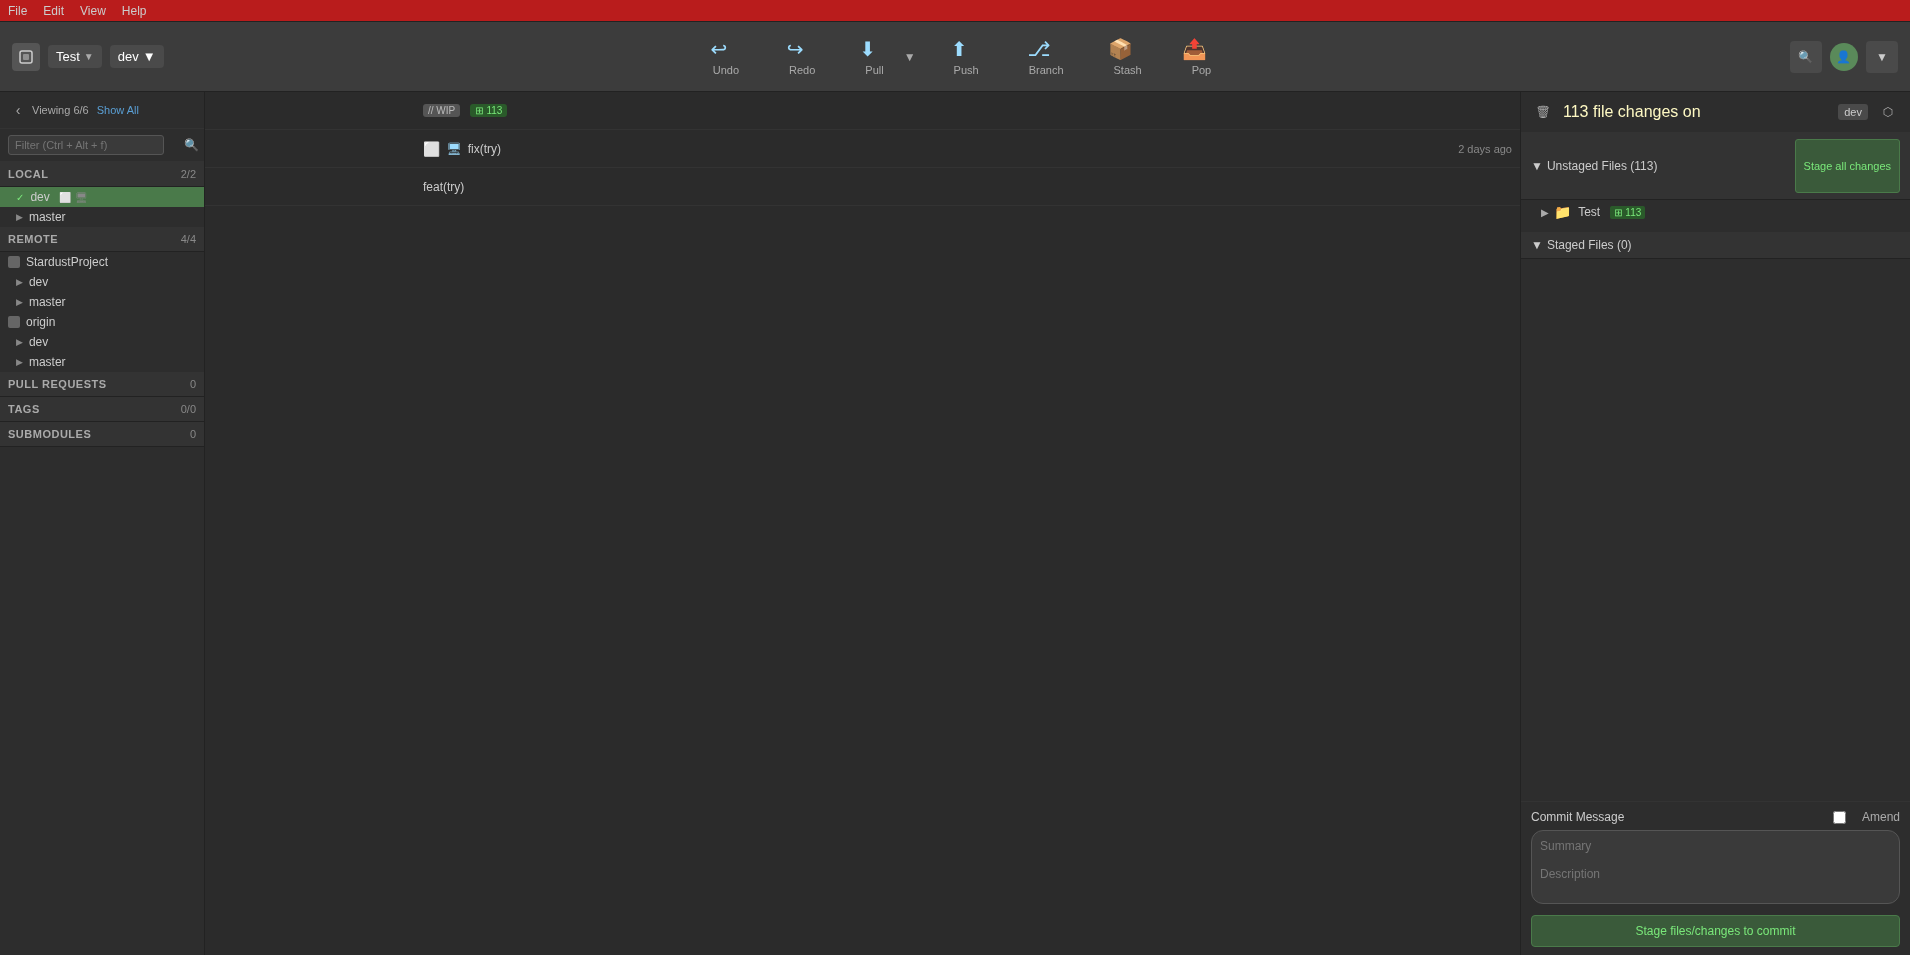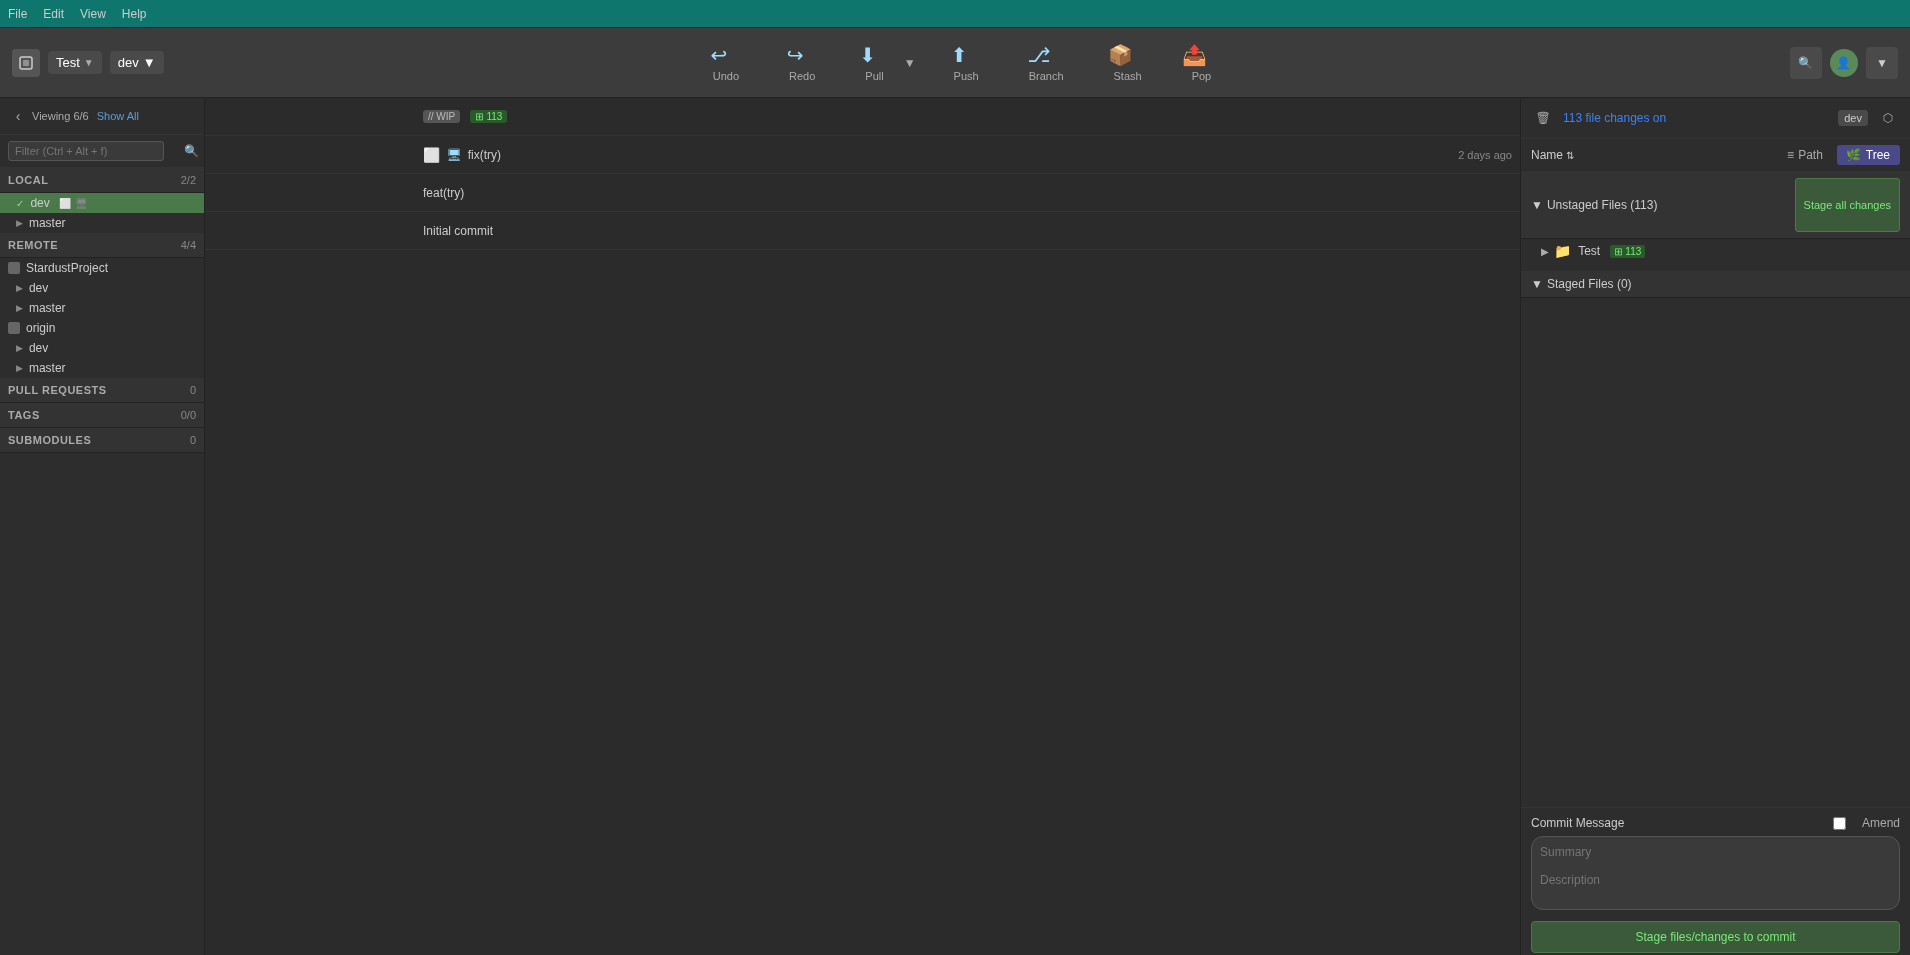--- a/index.html
+++ b/index.html
@@ -8,22 +8,22 @@
       height: 955px;
       background: #2b2b2b;
       font-family: -apple-system, BlinkMacSystemFont, 'Segoe UI', sans-serif;
       font-size: 12px;
       color: #ccc;
       overflow: hidden;
     }
 
     
     .menubar {
-      height: 28px;
-      background: #0f766e;
+      height: 22px;
+      background: #b91c1c;
       display: flex;
       align-items: center;
       padding: 0 8px;
       gap: 16px;
       border-bottom: 1px solid #222;
     }
     .menubar-item {
       color: #ccc;
       font-size: 12px;
       cursor: pointer;
@@ -278,21 +278,21 @@
     }
     .trash-btn {
       width: 24px;
       height: 24px;
       display: flex;
       align-items: center;
       justify-content: center;
       cursor: pointer;
       color: #aaa;
     }
-    .file-changes-label { font-size: 12px; color: #3b82f6; flex: 1; }
+    .file-changes-label { font-size: 16px; color: #fef9c3; flex: 1; }
     .branch-badge {
       background: #4a4a4a;
       color: #ccc;
       font-size: 11px;
       padding: 2px 6px;
       border-radius: 3px;
     }
     .maximize-btn {
       width: 24px;
       height: 24px;
@@ -627,68 +627,34 @@
           <circle cx="420" cy="19" r="12" fill="#5a8a5a"></circle>
           <text x="420" y="23" text-anchor="middle" font-size="10" fill="#fff">👤</text>
         </svg>
       </div>
       <div class="commit-info">
         <span class="commit-msg">feat(try)</span>
         <span class="commit-date"></span>
       </div>
     </div>
 
-    <div class="commit-row" style="height:38px;">
-      <div style="width:210px;position:relative;height:38px;flex-shrink:0;">
-        <svg width="210" height="38" style="position:absolute;top:0;left:0;">
-          <line x1="420" y1="0" x2="420" y2="38" stroke="#4a8a7a" stroke-width="2"></line>
-
-          <rect x="215" y="6" width="58" height="16" rx="3" fill="#555"></rect>
-          <text x="244" y="18" text-anchor="middle" font-size="10" fill="#bbb">master</text>
-
-          <rect x="280" y="6" width="22" height="16" rx="3" fill="#3a3a3a"></rect>
-          <text x="291" y="18" text-anchor="middle" font-size="9" fill="#aaa">+1</text>
-          <circle cx="420" cy="19" r="12" fill="#5a8a5a"></circle>
-          <text x="420" y="23" text-anchor="middle" font-size="10" fill="#fff">👤</text>
-        </svg>
-      </div>
-      <div class="commit-info">
-        <span class="commit-msg">Initial commit</span>
-        <span class="commit-date"></span>
-      </div>
-    </div>
   </div>
 
   <div class="right-panel">
 
     <div class="right-panel-header">
       <div class="trash-btn">🗑</div>
       <span class="file-changes-label">
         <span>113 file changes on</span>
         <span style="margin-left:4px;"></span>
       </span>
       <span class="branch-badge">dev</span>
       <div class="maximize-btn">⬡</div>
     </div>
 
-    <div class="view-tabs">
-      <span class="name-sort">
-        <span>Name</span>
-        <span style="font-size:10px;">⇅</span>
-      </span>
-      <div style="flex:1;"></div>
-      <div class="view-tab">
-        <span>≡</span>
-        <span>Path</span>
-      </div>
-      <div class="view-tab active">
-        <span>🌿</span>
-        <span>Tree</span>
-      </div>
-    </div>
 
     <div class="file-section">
 
       <div class="file-section-header">
         <div class="file-section-title">
           <span style="cursor:pointer;">▼</span>
           <span>Unstaged Files (113)</span>
         </div>
         <button class="stage-all-btn">Stage all changes</button>
       </div>

